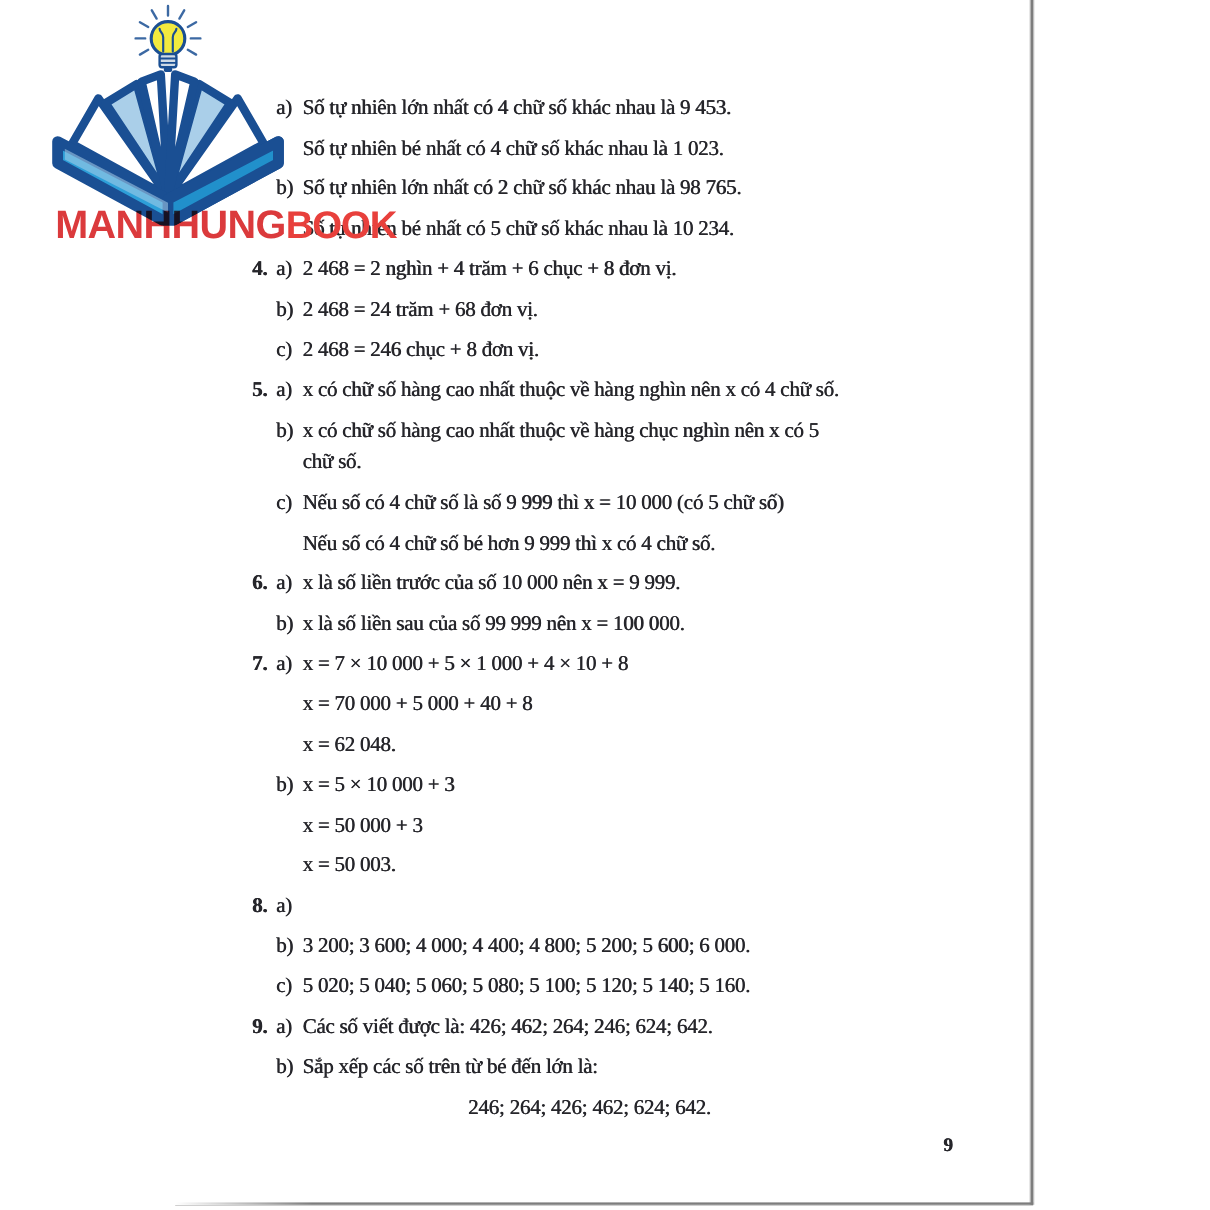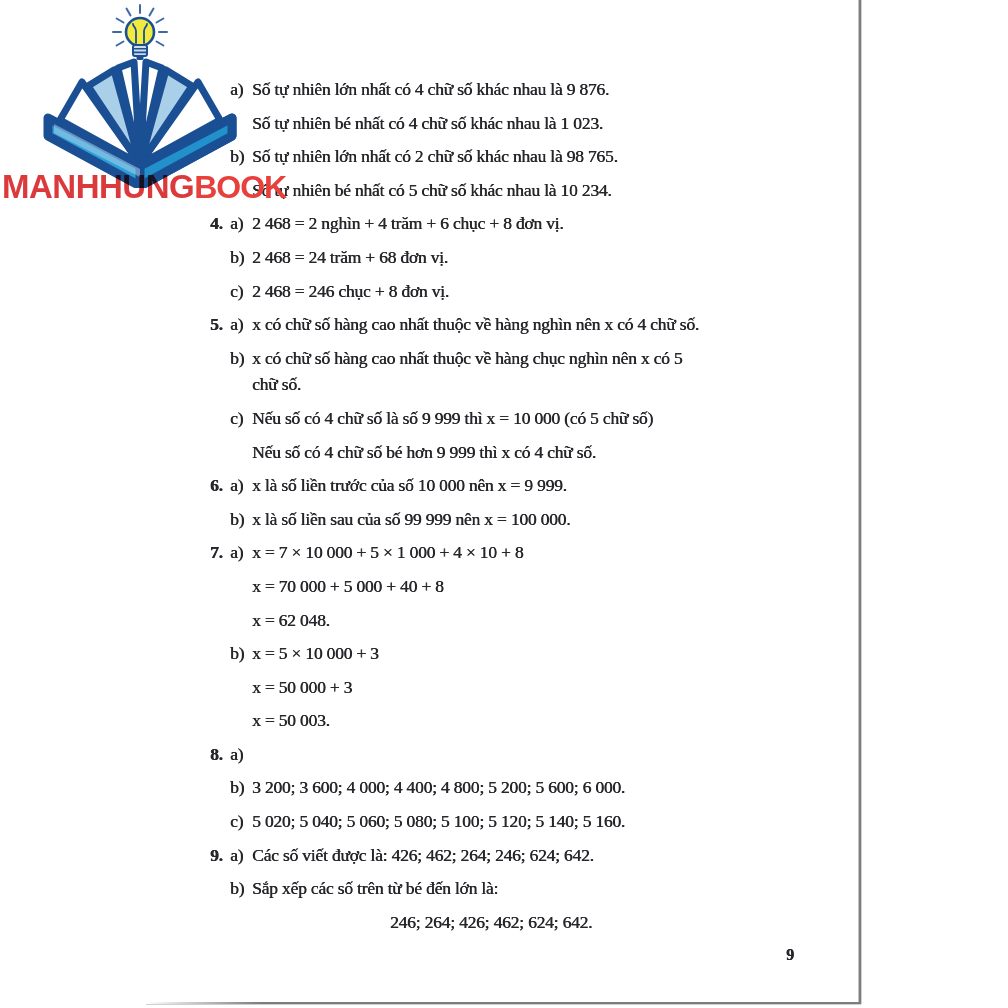--- a/index.html
+++ b/index.html
@@ -41,21 +41,21 @@
     text-shadow:0.4px 0 currentColor;}
 
   
   .logo{position:absolute;left:0;top:0;width:320px;height:235px;z-index:5;}
   .logo svg{position:absolute;display:block;}
   .bulb-svg{left:110px;top:2px;}
   .book-svg{left:40px;top:58px;}
   .brand{position:absolute;left:2px;top:168px;display:flex;align-items:baseline;
     font-family:"Liberation Sans","DejaVu Sans",sans-serif;font-weight:700;
     mix-blend-mode:multiply;white-space:nowrap;}
-  .brand-left{font-size:33px;letter-spacing:-0.5px;color:var(--brand-red-left);}
+  .brand-left{font-size:33px;letter-spacing:-0.5px;color:var(--brand-red-left);margin-left:44px;}
   .brand-right{font-size:32px;letter-spacing:-1px;color:var(--brand-red-right);}
 </style>
 </head>
 <body>
 
 <div class="logo">
 
   <svg class="book-svg" width="200" height="130" viewBox="0 0 200 130" aria-hidden="true">
 
     <g stroke="var(--logo-navy)" stroke-width="7" stroke-linejoin="round">
@@ -91,21 +91,21 @@
   <div class="brand">
     <span class="brand-left">MANHHUNG</span>
     <span class="brand-right">BOOK</span>
   </div>
 </div>
 
 <div class="content">
     <div class="line">
       <span class="num"></span>
       <span class="let">a)</span>
-      <span class="txt">Số tự nhiên lớn nhất có 4 chữ số khác nhau là 9 876.</span>
+      <span class="txt">Số tự nhiên lớn nhất có 4 chữ số khác nhau là 9 453.</span>
     </div>
     <div class="line">
       <span class="num"></span>
       <span class="let"></span>
       <span class="txt">Số tự nhiên bé nhất có 4 chữ số khác nhau là 1 023.</span>
     </div>
     <div class="line">
       <span class="num"></span>
       <span class="let">b)</span>
       <span class="txt">Số tự nhiên lớn nhất có 2 chữ số khác nhau là 98 765.</span>

